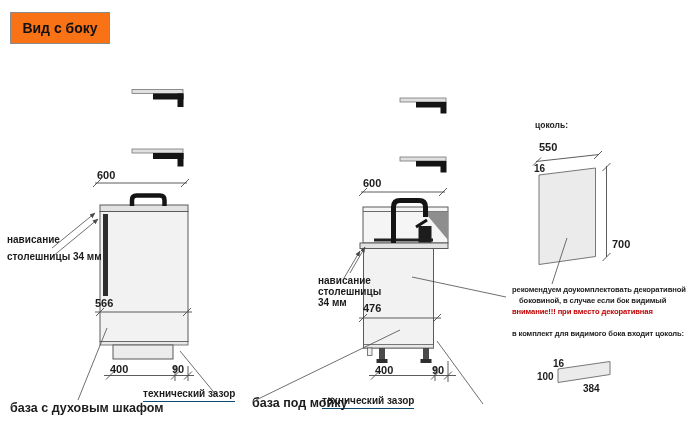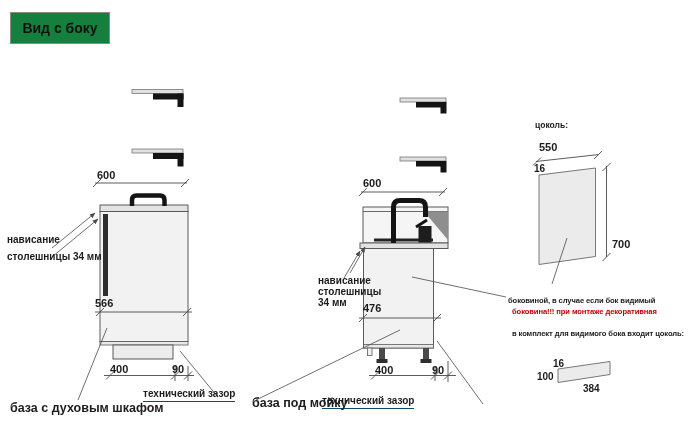--- a/index.html
+++ b/index.html
@@ -11,21 +11,21 @@
   .txt{position:absolute;font-weight:700;color:#1c1c1c;white-space:nowrap;}
   .dim{font-size:11px;text-align:left;}
   .dim-sm{font-size:10px;}
   .lbl{font-size:10px;}
   .cap{font-size:12.5px;}
   .red{color:#c00000;}
   .note{font-size:7.6px;font-weight:700;letter-spacing:-0.1px;}
   .underl{border-bottom:1px solid #0c4a6e;padding-bottom:1.5px;}
   #title-box{
     left:10px;top:12px;width:98px;height:30px;border:1.2px solid #8a8a8a;
-    display:flex;align-items:center;justify-content:center;background:#15803d;
+    display:flex;align-items:center;justify-content:center;background:#f97316;
   }
   #title-box span{font-size:14px;font-weight:700;color:#111;}
   svg{position:absolute;left:0;top:0;}
 </style>
 </head>
 <body>
 
 <div id="canvas">
 
   <svg width="700" height="428" viewBox="0 0 700 428">
@@ -173,21 +173,22 @@
     <div>34 мм</div>
   </div>
   <div class="txt lbl underl" style="left:322px;top:395px;">технический зазор</div>
   <div class="txt cap" style="left:252px;top:396px;">база под мойку</div>
 
   <div class="txt" style="left:535px;top:120px;font-size:8.5px;">цоколь:</div>
   <div class="txt dim" style="left:539px;top:141px;width:56px;">550</div>
   <div class="txt dim-sm" style="left:534px;top:163px;">16</div>
   <div class="txt dim" style="left:612px;top:202px;margin-top:36px;">700</div>
 
-  <div class="txt note" style="left:508px;top:296px;">боковиной, в случае если бок видимый</div>
-  <div class="txt note red" style="left:512px;top:307px;">боковина!!! при монтаже декоративная</div>
+  <div class="txt note" style="left:512px;top:285px;">рекомендуем доукомплектовать декоративной</div>
+  <div class="txt note" style="left:519px;top:296px;">боковиной, в случае если бок видимый</div>
+  <div class="txt note red" style="left:512px;top:307px;">внимание!!! при вместо декоративная</div>
   <div class="txt note" style="left:512px;top:329px;">в комплект для видимого бока входит цоколь:</div>
 
   <div class="txt dim-sm" style="left:553px;top:358px;">16</div>
   <div class="txt dim-sm" style="left:537px;top:371px;">100</div>
   <div class="txt dim-sm" style="left:583px;top:383px;">384</div>
 
 </div>
 
 </body></html>

